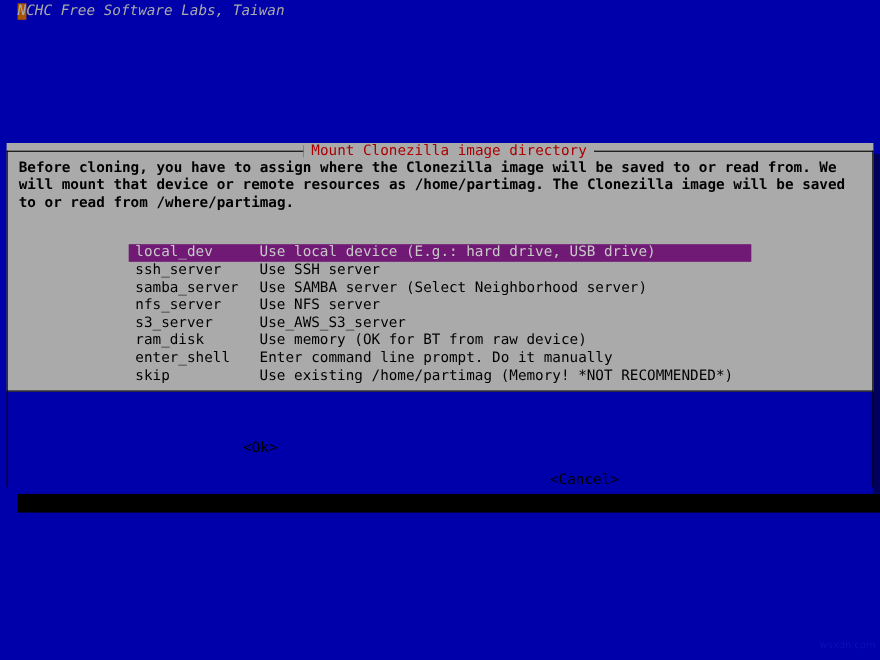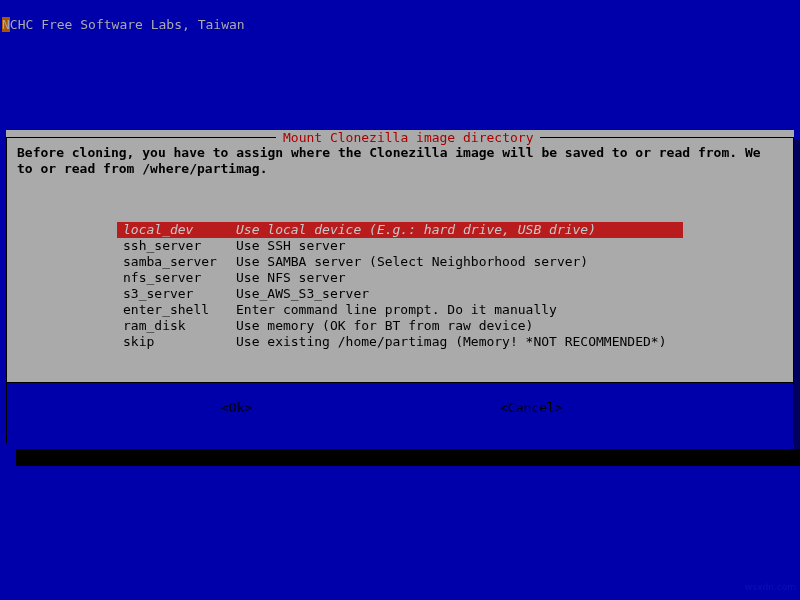--- a/index.html
+++ b/index.html
@@ -15,28 +15,29 @@
     font-family: "DejaVu Sans Mono", "Liberation Mono", monospace;
     font-size: 13px;
     line-height: 16px;
     -webkit-font-smoothing: none;
   }
 
   
   #console-header {
     position: absolute;
     left: 0;
-    top: 16px;
+    top: 2px;
     width: 800px;
     height: 17px;
     color: #aaaaaa;
     white-space: pre;
     letter-spacing: 0px;
-    padding: 1px 0 0 2px;
+    padding: 1px 0 0 16px;
     box-sizing: border-box;
+    font-style: italic;
   }
   #console-header .cursor-cell {
     background: #aa5500;
     color: #aaaaaa;
   }
 
   
   #dialog-shadow-bottom {
     position: absolute;
     left: 16px;
@@ -52,21 +53,21 @@
     width: 6px;
     height: 309px;
     background: #000000;
     opacity: 0.45;
   }
   #dialog {
     position: absolute;
     left: 6px;
     top: 130px;
     width: 788px;
-    height: 253px;
+    height: 226px;
     background: #aaaaaa;
     box-sizing: border-box;
   }
 
   
   .dlg-border-left,
   .dlg-border-right,
   .dlg-border-bottom {
     position: absolute;
     background: #000000;
@@ -126,23 +127,22 @@
   .menu-row {
     position: relative;
     height: 16px;
     line-height: 16px;
     white-space: pre;
     color: #000000;
     padding-left: 6px;
     box-sizing: border-box;
   }
   .menu-row.selected {
-    background: #b91c1c;
+    background: #701a75;
     color: #c8c8c8;
-    font-style: italic;
   }
   .menu-key {
     display: inline-block;
     width: 113px;
     white-space: pre;
   }
   .menu-desc {
     white-space: pre;
   }
 
@@ -162,21 +162,21 @@
     color: #000000;
     white-space: pre;
     background: transparent;
     border: 0;
     padding: 0;
     font-family: inherit;
     font-size: inherit;
     cursor: default;
   }
   #ok-button     { left: 215px; }
-  #cancel-button { left: 494px; }
+  #cancel-button { left: 494px; margin-top: 29px; }
 
   
   #watermark {
     position: absolute;
     right: 4px;
     bottom: 8px;
     font-family: "DejaVu Sans", "Liberation Sans", sans-serif;
     font-size: 9px;
     line-height: 10px;
     color: #1111bb;
@@ -199,31 +199,32 @@
   <div class="dlg-border-bottom"></div>
   <div class="dlg-border-top-seg" id="top-seg-left" style="left: 0px; width: 270px;"></div>
   <div class="dlg-border-top-seg" id="top-seg-right" style="left: 534px; width: 254px;"></div>
   <div class="dlg-top-tick" id="top-tick-left" style="left: 270px;"></div>
   <div class="dlg-top-tick" id="top-tick-right" style="left: 533px;"></div>
 
   <div id="dialog-title">Mount Clonezilla image directory</div>
 
   <div id="dialog-body">
       <div class="body-line">Before cloning, you have to assign where the Clonezilla image will be saved to or read from. We</div>
+      <div class="body-line">will mount that device or remote resources as /home/partimag. The Clonezilla image will be saved</div>
       <div class="body-line">to or read from /where/partimag.</div>
     </div>
 
   <div id="menu-list">
       <div class="menu-row selected"><span class="menu-key">local_dev</span><span class="menu-desc">Use local device (E.g.: hard drive, USB drive)</span></div>
       <div class="menu-row"><span class="menu-key">ssh_server</span><span class="menu-desc">Use SSH server</span></div>
       <div class="menu-row"><span class="menu-key">samba_server</span><span class="menu-desc">Use SAMBA server (Select Neighborhood server)</span></div>
       <div class="menu-row"><span class="menu-key">nfs_server</span><span class="menu-desc">Use NFS server</span></div>
       <div class="menu-row"><span class="menu-key">s3_server</span><span class="menu-desc">Use_AWS_S3_server</span></div>
+      <div class="menu-row"><span class="menu-key">ram_disk</span><span class="menu-desc">Use memory (OK for BT from raw device)</span></div>
       <div class="menu-row"><span class="menu-key">enter_shell</span><span class="menu-desc">Enter command line prompt. Do it manually</span></div>
-      <div class="menu-row"><span class="menu-key">ram_disk</span><span class="menu-desc">Use memory (OK for BT from raw device)</span></div>
       <div class="menu-row"><span class="menu-key">skip</span><span class="menu-desc">Use existing /home/partimag (Memory! *NOT RECOMMENDED*)</span></div>
     </div>
 
   <div id="dialog-buttons">
     <button class="dlg-button" id="ok-button">&lt;Ok&gt;</button>
     <button class="dlg-button" id="cancel-button">&lt;Cancel&gt;</button>
   </div>
 </div>
 
 <div id="watermark">wsxdn.com</div>

